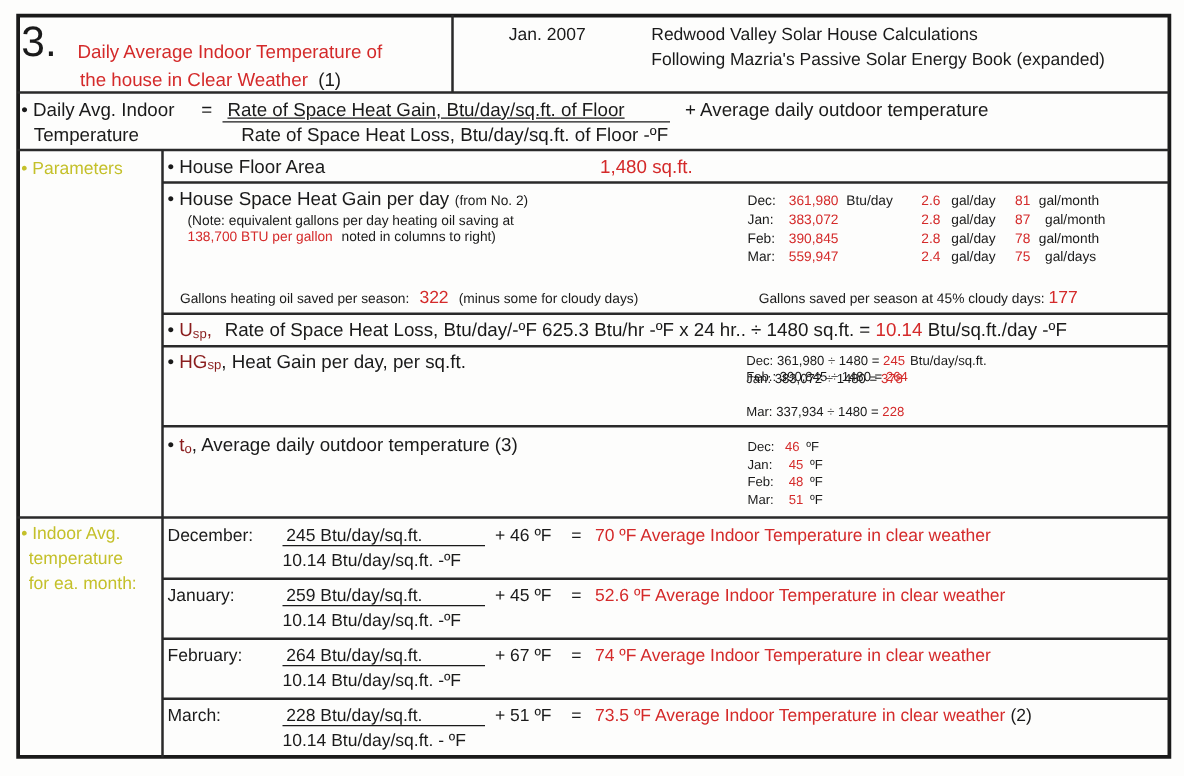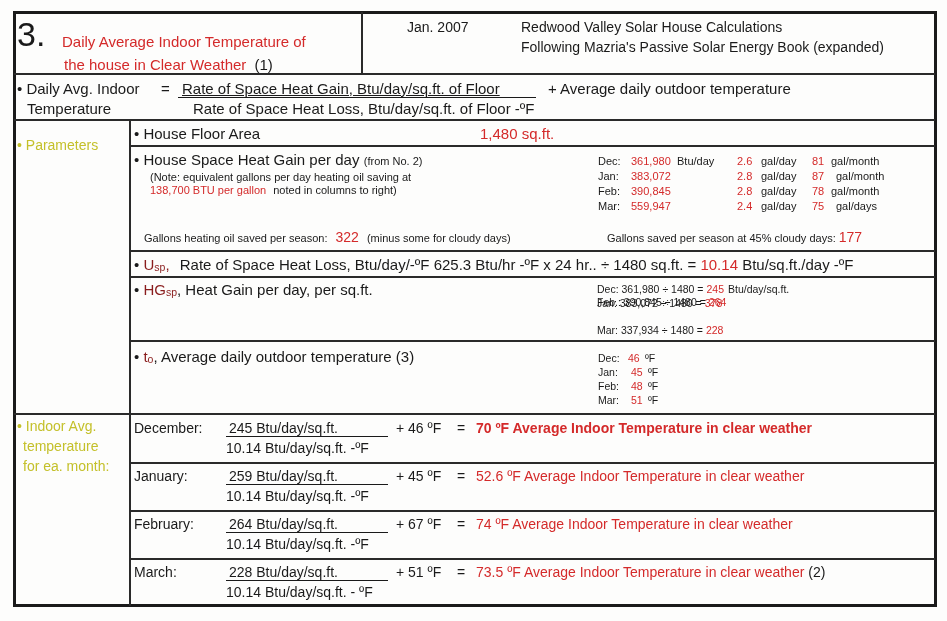--- a/index.html
+++ b/index.html
@@ -43,21 +43,21 @@
 <div class="abs f15" style="left:27px; top:100px;">Temperature</div>
 <div class="abs f15" style="left:161px; top:80px;">=</div>
 <div class="abs f15 u" style="left:182px; top:80px;">Rate of Space Heat Gain, Btu/day/sq.ft. of Floor</div>
 <div class="frac-line" style="left:178px; top:97px; width:358px;"></div>
 <div class="abs f15" style="left:193px; top:100px;">Rate of Space Heat Loss, Btu/day/sq.ft. of Floor -ºF</div>
 <div class="abs f15" style="left:548px; top:80px;">+ Average daily outdoor temperature</div>
 
 <div class="hline" style="left:14px; top:119px; width:921px;"></div>
 
 <div class="vline" style="left:129px; top:120px; height:486px;"></div>
-<div class="abs f14 olive" style="left:17px; top:126px;margin-top:11px;">• Parameters</div>
+<div class="abs f14 olive" style="left:17px; top:126px;">• Parameters</div>
 
 <div class="abs f15" style="left:134px; top:125px;">• House Floor Area</div>
 <div class="abs f15 red" style="left:480px; top:125px;">1,480 sq.ft.</div>
 <div class="hline" style="left:130px; top:145px; width:805px;"></div>
 
 <div class="abs" style="left:134px; top:151px;">
   <span class="f15">• House Space Heat Gain per day</span>
   <span class="f11">(from No. 2)</span>
 </div>
 <div class="abs f11" style="left:150px; top:171px;">(Note: equivalent gallons per day heating oil  saving at</div>
@@ -154,21 +154,21 @@
 <div class="abs f14 olive" style="left:23px; top:438px;">temperature</div>
 <div class="abs f14 olive" style="left:23px; top:458px;">for ea. month:</div>
 
 <div id="indoor-rows">
     <div class="abs f14" style="left:134px; top:420px;">December:</div>
     <div class="abs f14" style="left:229px; top:420px;">245 Btu/day/sq.ft.</div>
     <div class="frac-line" style="left:226px; top:436px; width:162px;"></div>
     <div class="abs f14" style="left:226px; top:440px;">10.14 Btu/day/sq.ft. -ºF</div>
     <div class="abs f14" style="left:396px; top:420px;">+ 46 ºF</div>
     <div class="abs f14" style="left:457px; top:420px;">=</div>
-    <div class="abs f14" style="left:476px; top:420px;font-weight:bold;"><span class="red">70 ºF Average  Indoor Temperature in clear weather</span><span style="margin-left: 4px;"></span></div>
+    <div class="abs f14" style="left:476px; top:420px;"><span class="red">70 ºF Average  Indoor Temperature in clear weather</span><span style="margin-left: 4px;"></span></div>
     <div class="hline" style="left:130px; top:462px; width:805px;"></div>
     <div class="abs f14" style="left:134px; top:468px;">January:</div>
     <div class="abs f14" style="left:229px; top:468px;">259 Btu/day/sq.ft.</div>
     <div class="frac-line" style="left:226px; top:484px; width:162px;"></div>
     <div class="abs f14" style="left:226px; top:488px;">10.14 Btu/day/sq.ft. -ºF</div>
     <div class="abs f14" style="left:396px; top:468px;">+ 45 ºF</div>
     <div class="abs f14" style="left:457px; top:468px;">=</div>
     <div class="abs f14" style="left:476px; top:468px;"><span class="red">52.6 ºF Average  Indoor Temperature in clear weather</span><span style="margin-left: 4px;"></span></div>
     <div class="hline" style="left:130px; top:510px; width:805px;"></div>
     <div class="abs f14" style="left:134px; top:516px;">February:</div>

